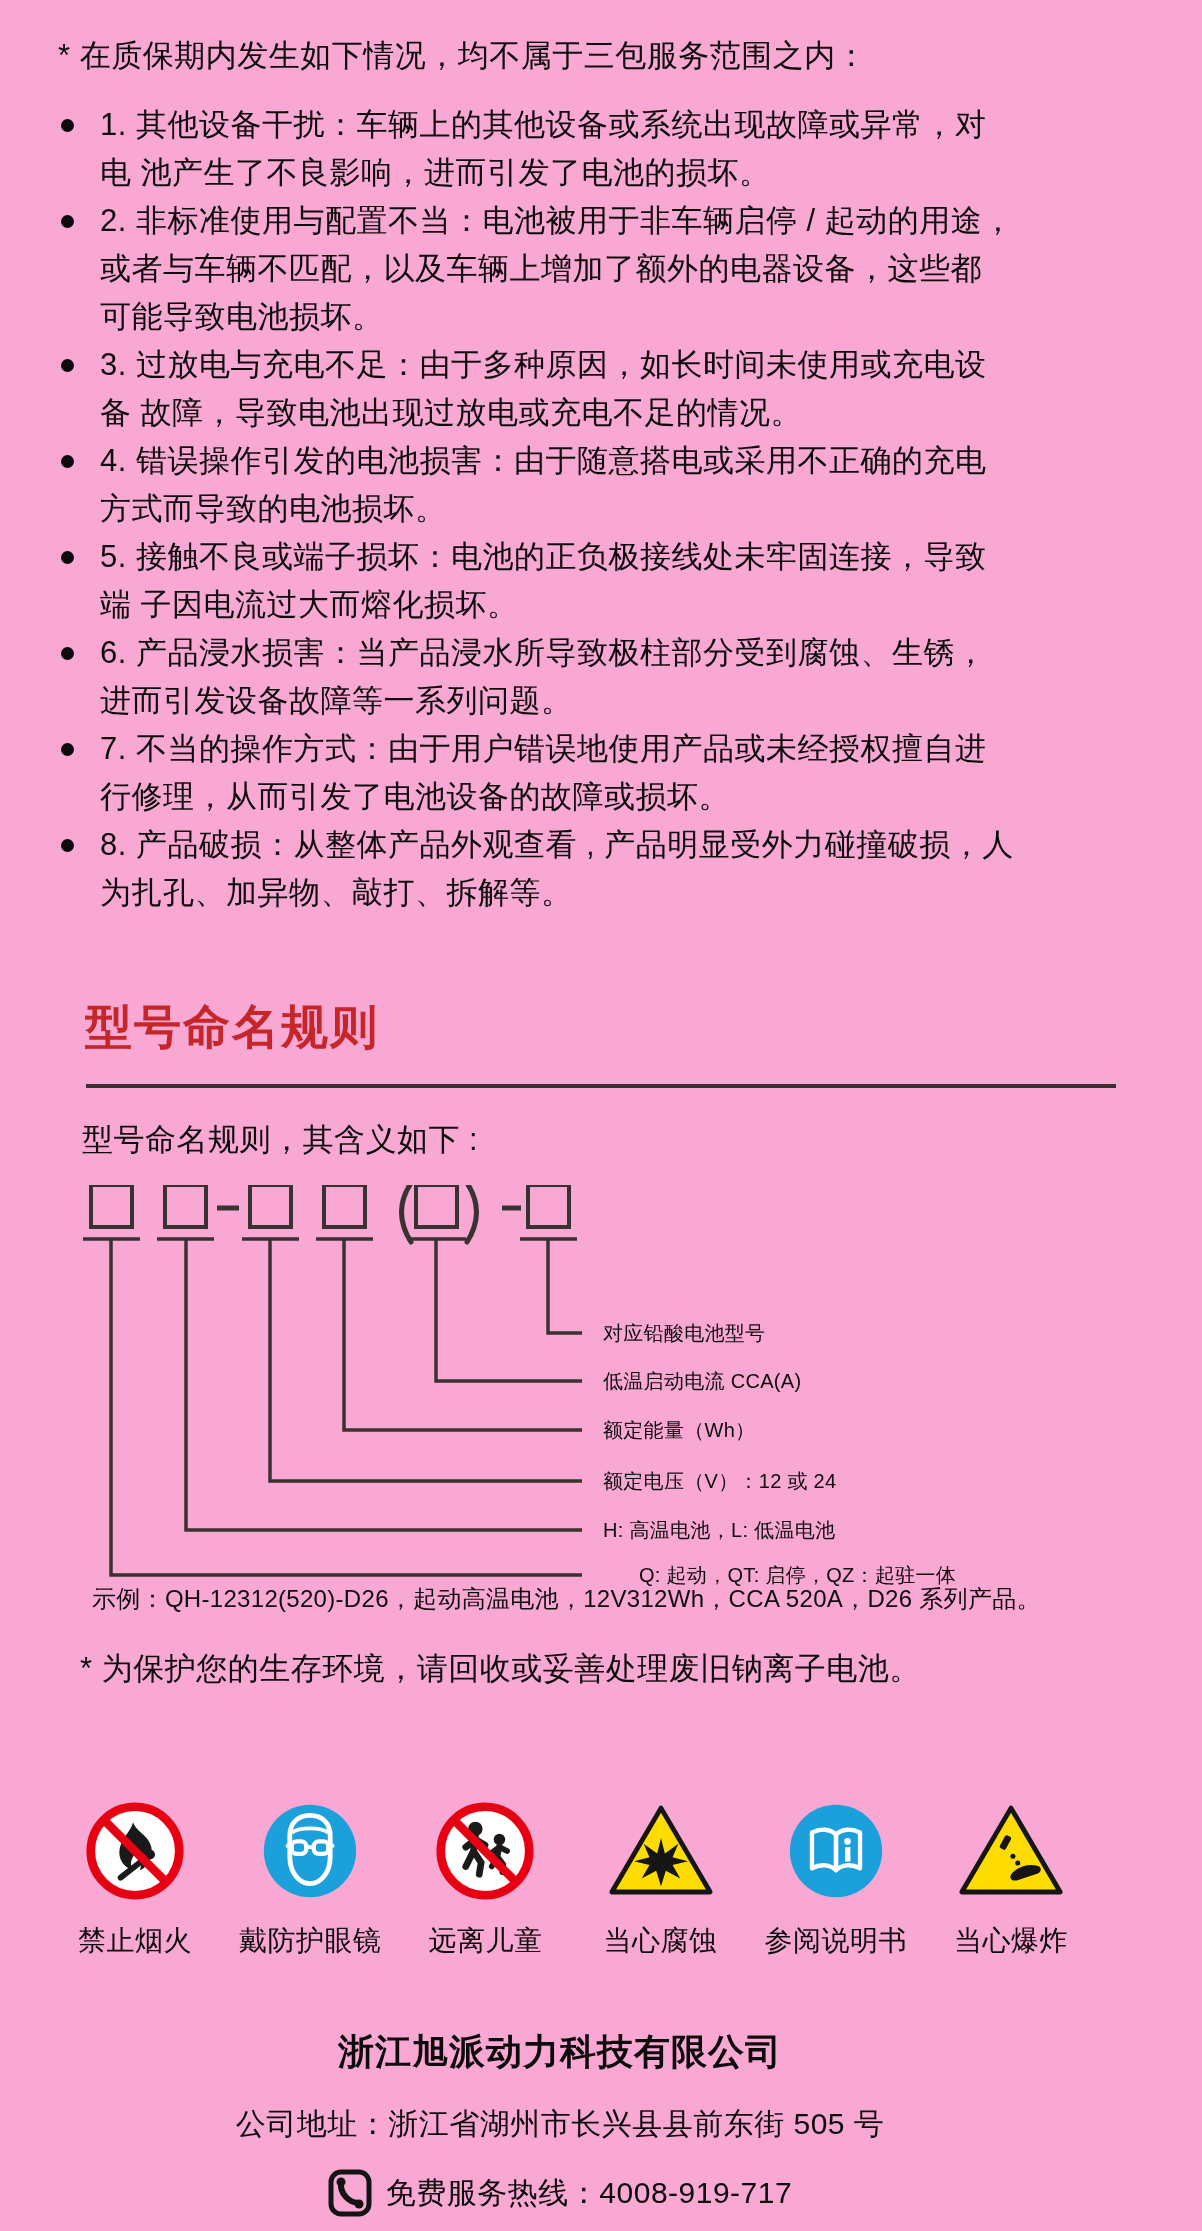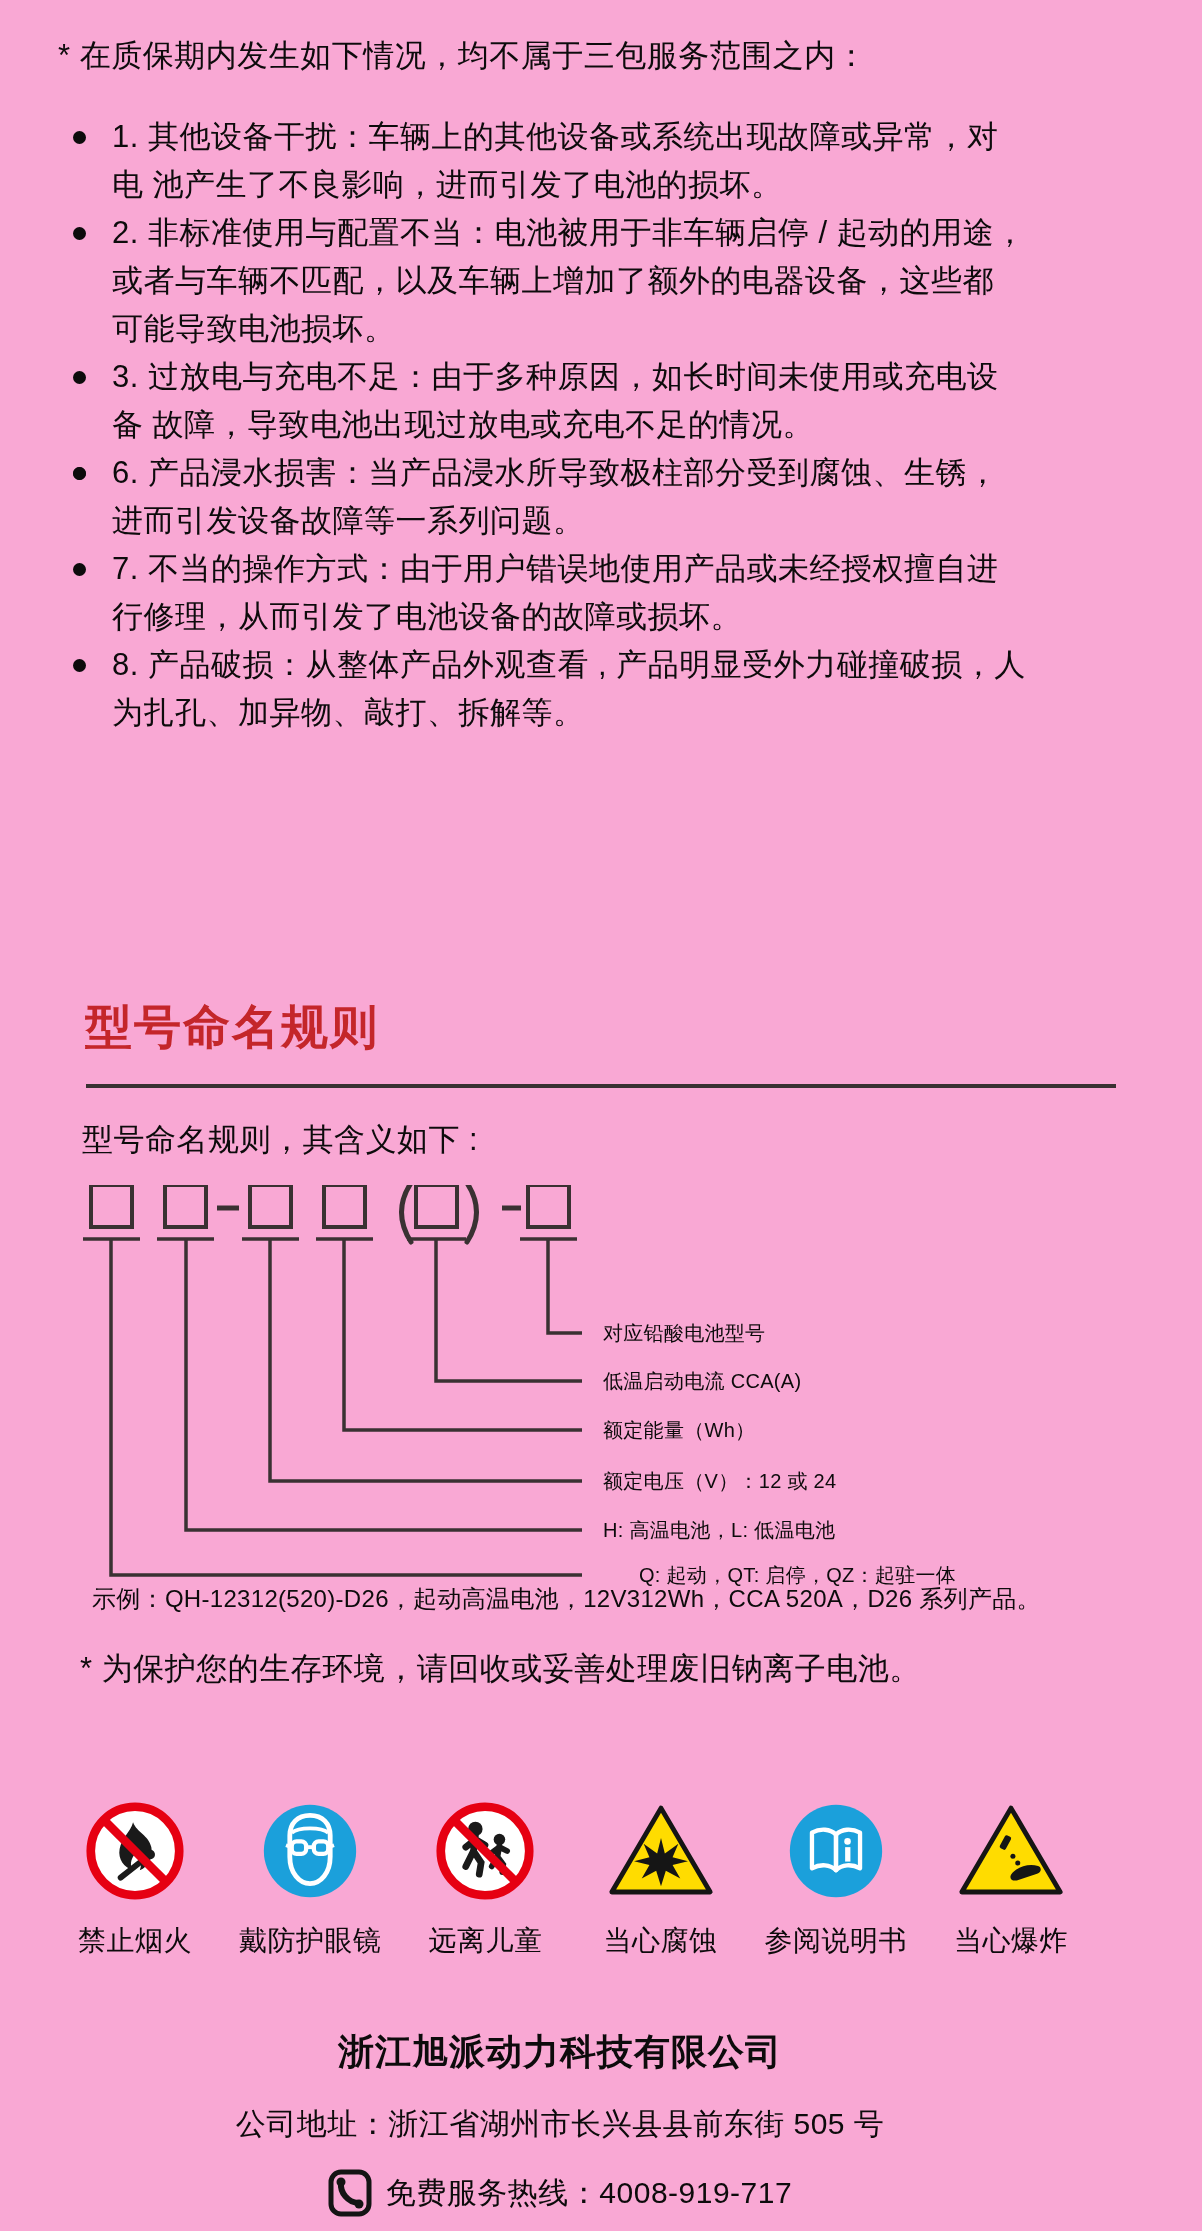--- a/index.html
+++ b/index.html
@@ -12,21 +12,21 @@
     color:#0d0b0c;
     overflow:hidden;
   }
   .abs{position:absolute;}
   .note-top{
     top:34px;left:58px;width:1084px;
     font-size:31px;line-height:44px;letter-spacing:0.5px;
   }
   .warranty-list{
     top:101px;left:58px;width:1086px;
-    list-style:none;margin:12px;padding:0;
+    list-style:none;margin:0;padding:0;
   }
   .warranty-list li{
     position:relative;
     padding-left:42px;
     font-size:31px;line-height:48px;letter-spacing:0.5px;
   }
   .warranty-list .dot{
     position:absolute;left:3px;top:18px;
     width:13px;height:13px;border-radius:50%;
     background:#0d0b0c;
@@ -90,21 +90,24 @@
   <div class="abs note-top">* 在质保期内发生如下情况，均不属于三包服务范围之内：</div>
 
   <ul class="abs warranty-list">
     <li><span class="dot"></span><span class="preline">1. 其他设备干扰：车辆上的其他设备或系统出现故障或异常，对
 电 池产生了不良影响，进而引发了电池的损坏。</span></li>
     <li><span class="dot"></span><span class="preline">2. 非标准使用与配置不当：电池被用于非车辆启停 / 起动的用途，
 或者与车辆不匹配，以及车辆上增加了额外的电器设备，这些都
 可能导致电池损坏。</span></li>
     <li><span class="dot"></span><span class="preline">3. 过放电与充电不足：由于多种原因，如长时间未使用或充电设
 备 故障，导致电池出现过放电或充电不足的情况。</span></li>
-    <li><span class="dot"></span></li>
+    <li><span class="dot"></span><span class="preline">4. 错误操作引发的电池损害：由于随意搭电或采用不正确的充电
+方式而导致的电池损坏。</span></li>
+    <li><span class="dot"></span><span class="preline">5. 接触不良或端子损坏：电池的正负极接线处未牢固连接，导致
+端 子因电流过大而熔化损坏。</span></li>
     <li><span class="dot"></span><span class="preline">6. 产品浸水损害：当产品浸水所导致极柱部分受到腐蚀、生锈，
 进而引发设备故障等一系列问题。</span></li>
     <li><span class="dot"></span><span class="preline">7. 不当的操作方式：由于用户错误地使用产品或未经授权擅自进
 行修理，从而引发了电池设备的故障或损坏。</span></li>
     <li><span class="dot"></span><span class="preline">8. 产品破损：从整体产品外观查看 , 产品明显受外力碰撞破损，人
 为扎孔、加异物、敲打、拆解等。</span></li>
   </ul>
 
   <h2 class="abs section-title" style="color:#C4262A;">型号命名规则</h2>
   <div class="abs title-rule"></div>

